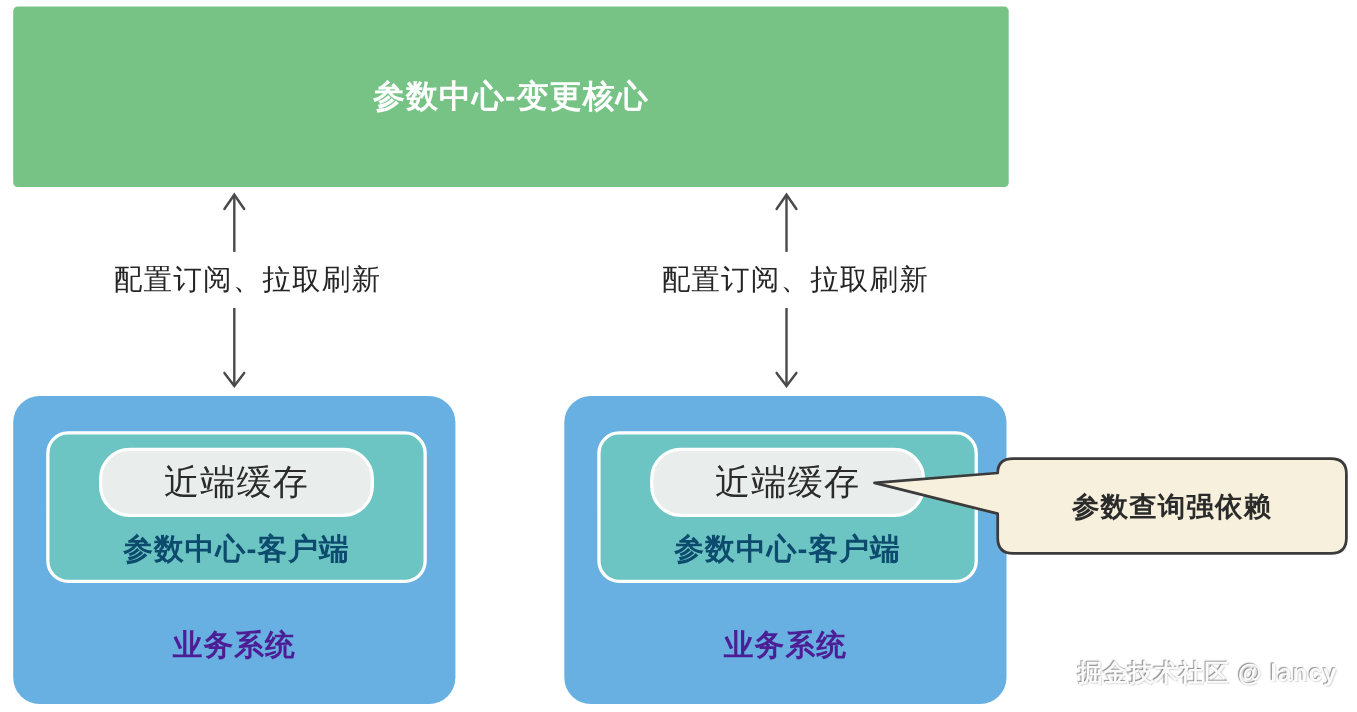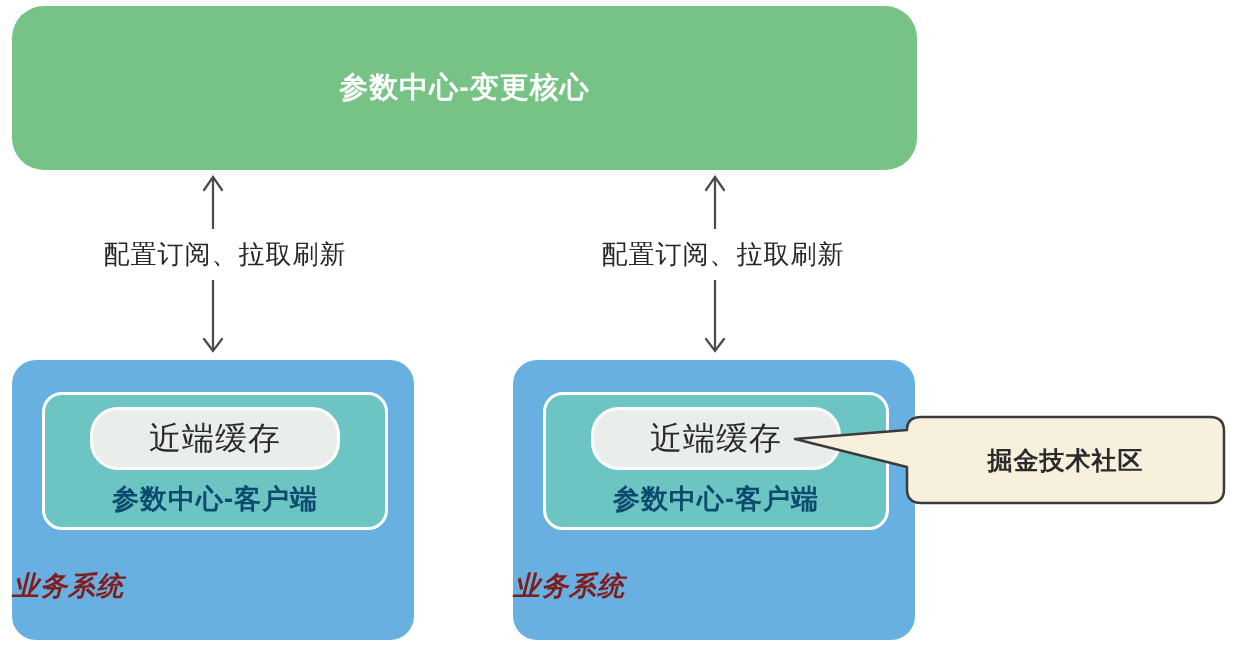--- a/index.html
+++ b/index.html
@@ -11,21 +11,21 @@
     overflow: hidden;
     font-family: "Liberation Sans", sans-serif;
   }
 
   
   .core-box {
     position: absolute;
     left: 12px; top: 6px;
     width: 905px; height: 164px;
     background: #76c385;
-    border-radius: 32px;
+    border-radius: 4px;
     display: flex; align-items: center; justify-content: center;
     z-index: 1;
   }
   .core-box .title {
     color: #ffffff;
     font-size: 29px;
     font-weight: 700;
     letter-spacing: 1px;
   }
 
@@ -97,25 +97,25 @@
     text-align: center;
     color: #0c4a6e;
     font-size: 27px;
     font-weight: 700;
     letter-spacing: 1px;
   }
   .system-label {
     position: absolute;
     left: 0; top: 208px;
     width: 100%;
-    color: #7f1d1d;
+    text-align: center;
+    color: #4c1d95;
     font-size: 27px;
     font-weight: 700;
     letter-spacing: 1px;
-    font-style: italic;
   }
 
   
   .callout-text {
     position: absolute;
     left: 907px; top: 417px;
     width: 317px; height: 86px;
     display: flex; align-items: center; justify-content: center;
     color: #2b2b2b;
     font-size: 25px;
@@ -178,16 +178,17 @@
   <div class="system-box s2">
     <div class="client-box">
       <div class="cache-box">
         <span class="cache-label">近端缓存</span>
       </div>
       <div class="client-label">参数中心-客户端</div>
     </div>
     <div class="system-label">业务系统</div>
   </div>
 
-  <div class="callout-text">掘金技术社区</div>
+  <div class="callout-text">参数查询强依赖</div>
 
+  <div class="watermark">掘金技术社区 @ lancy</div>
 
 </div>
 
 </body></html>

